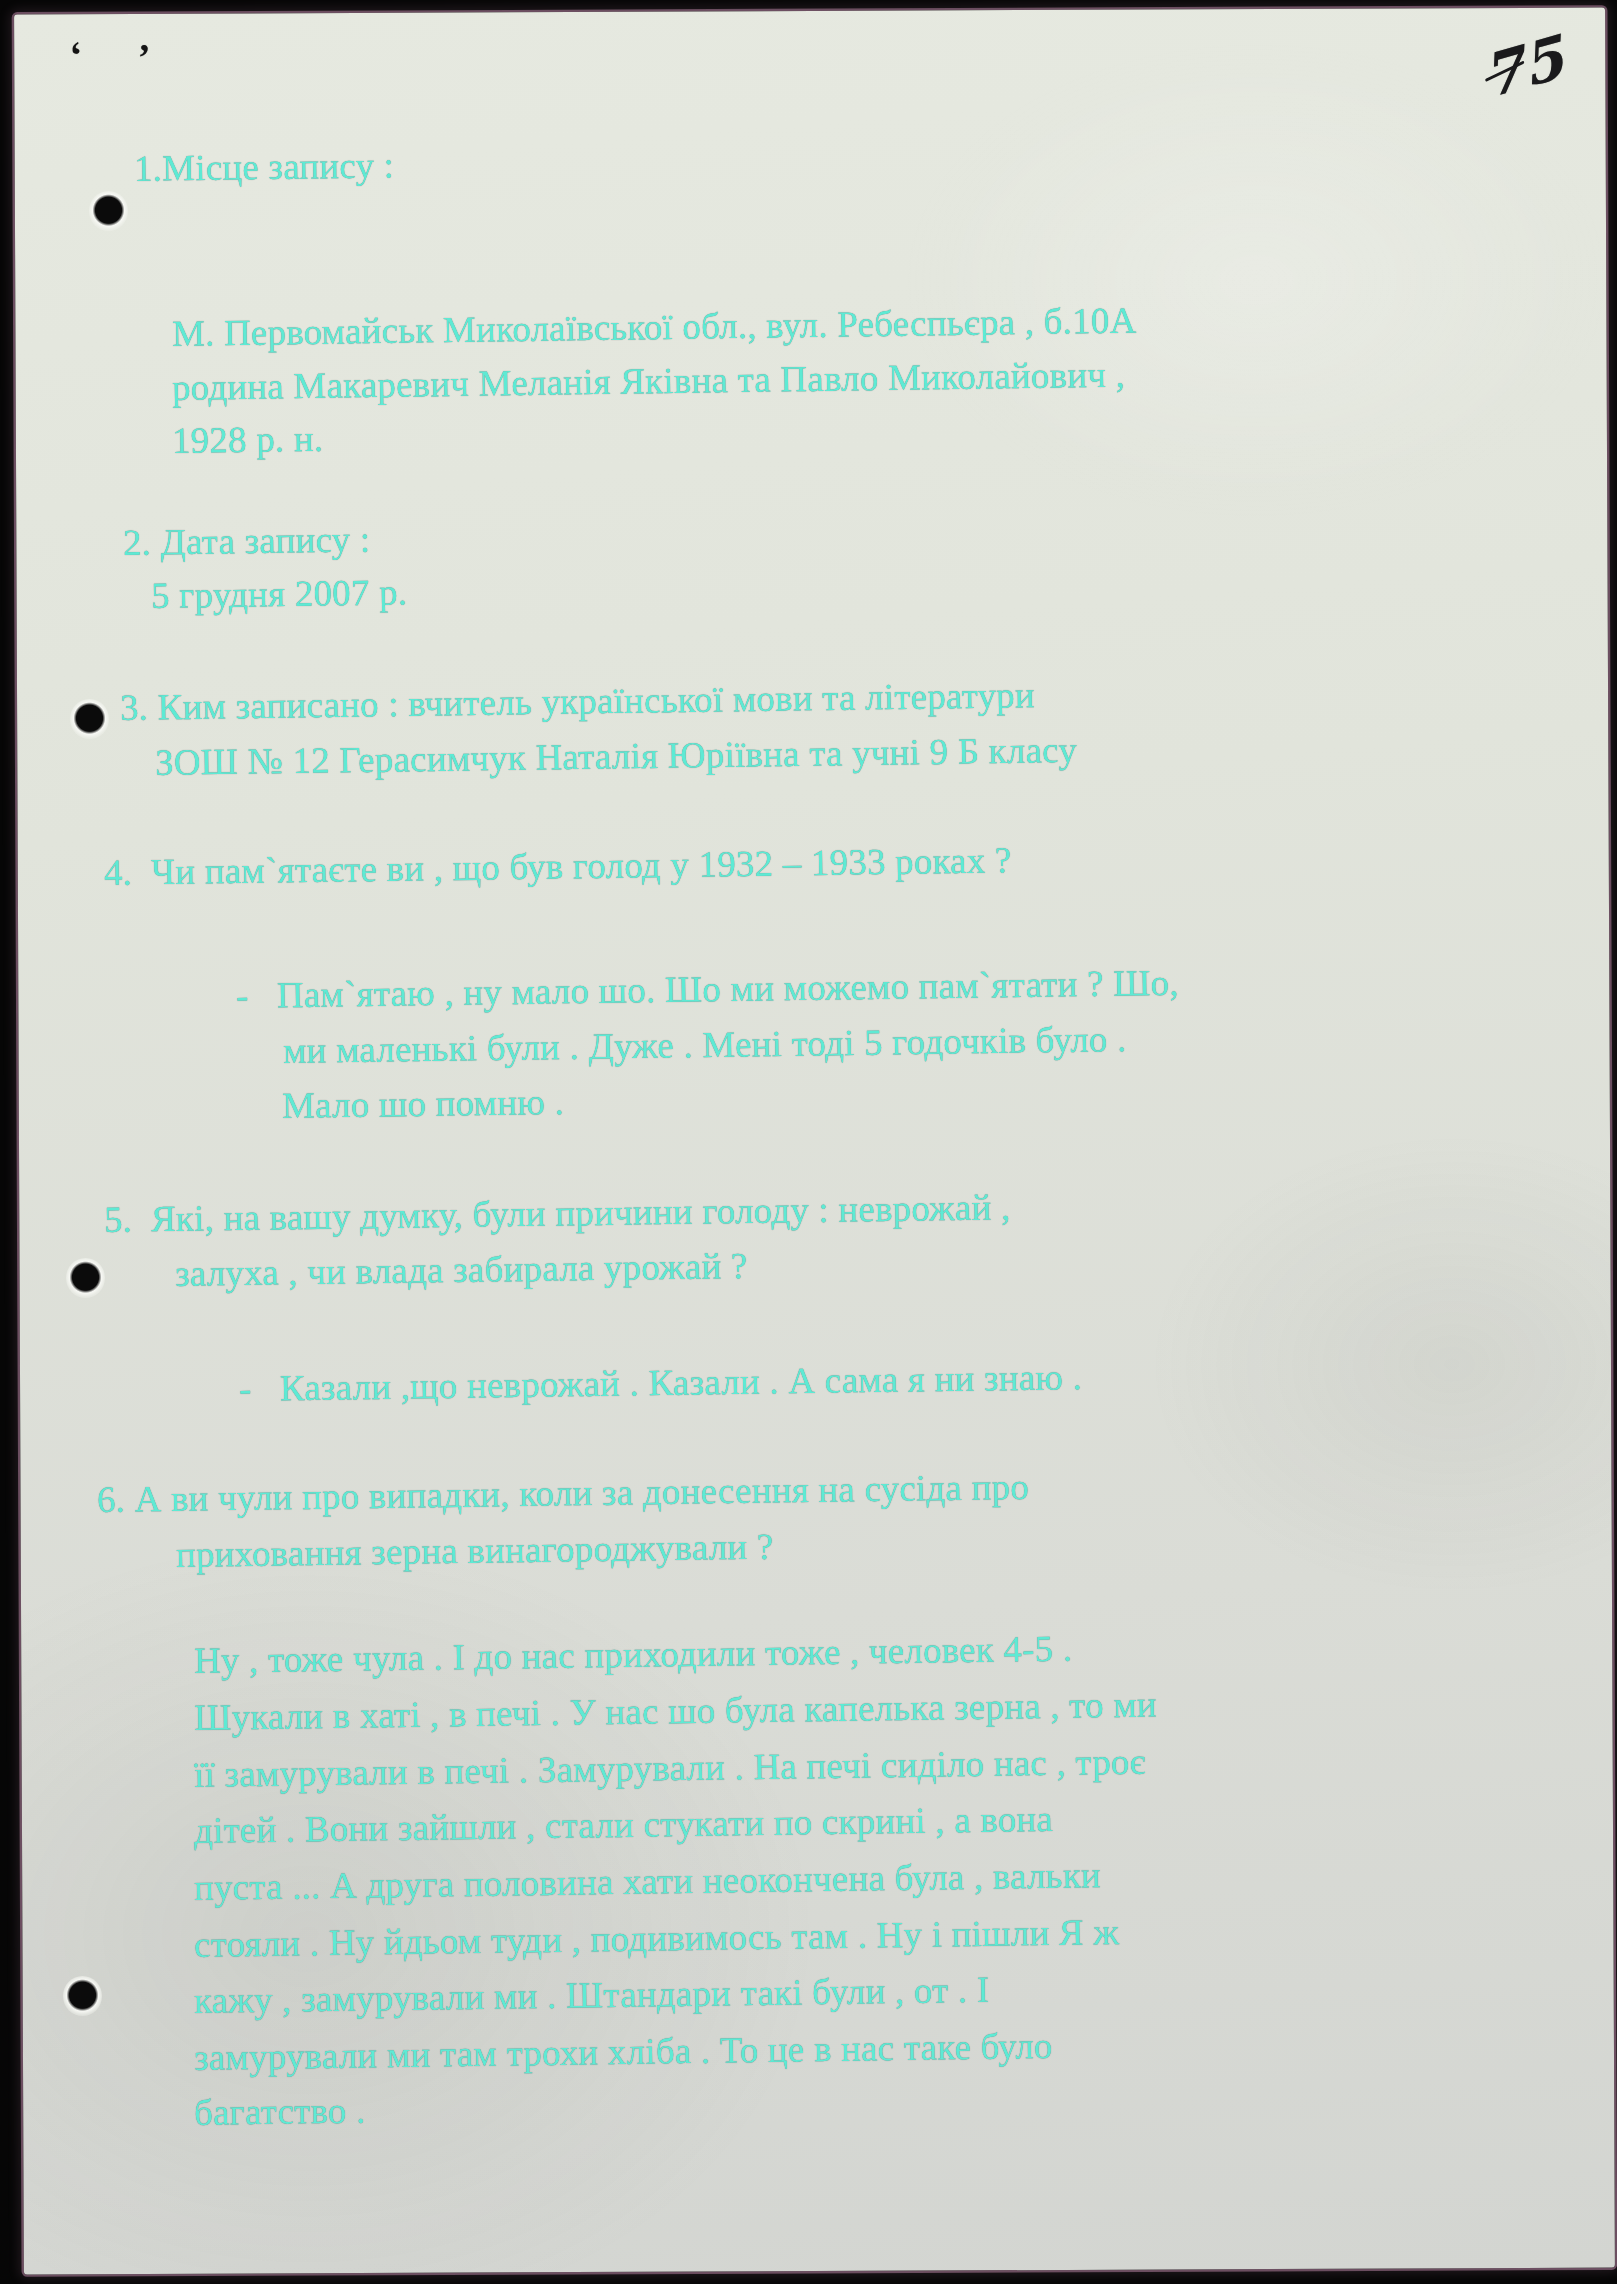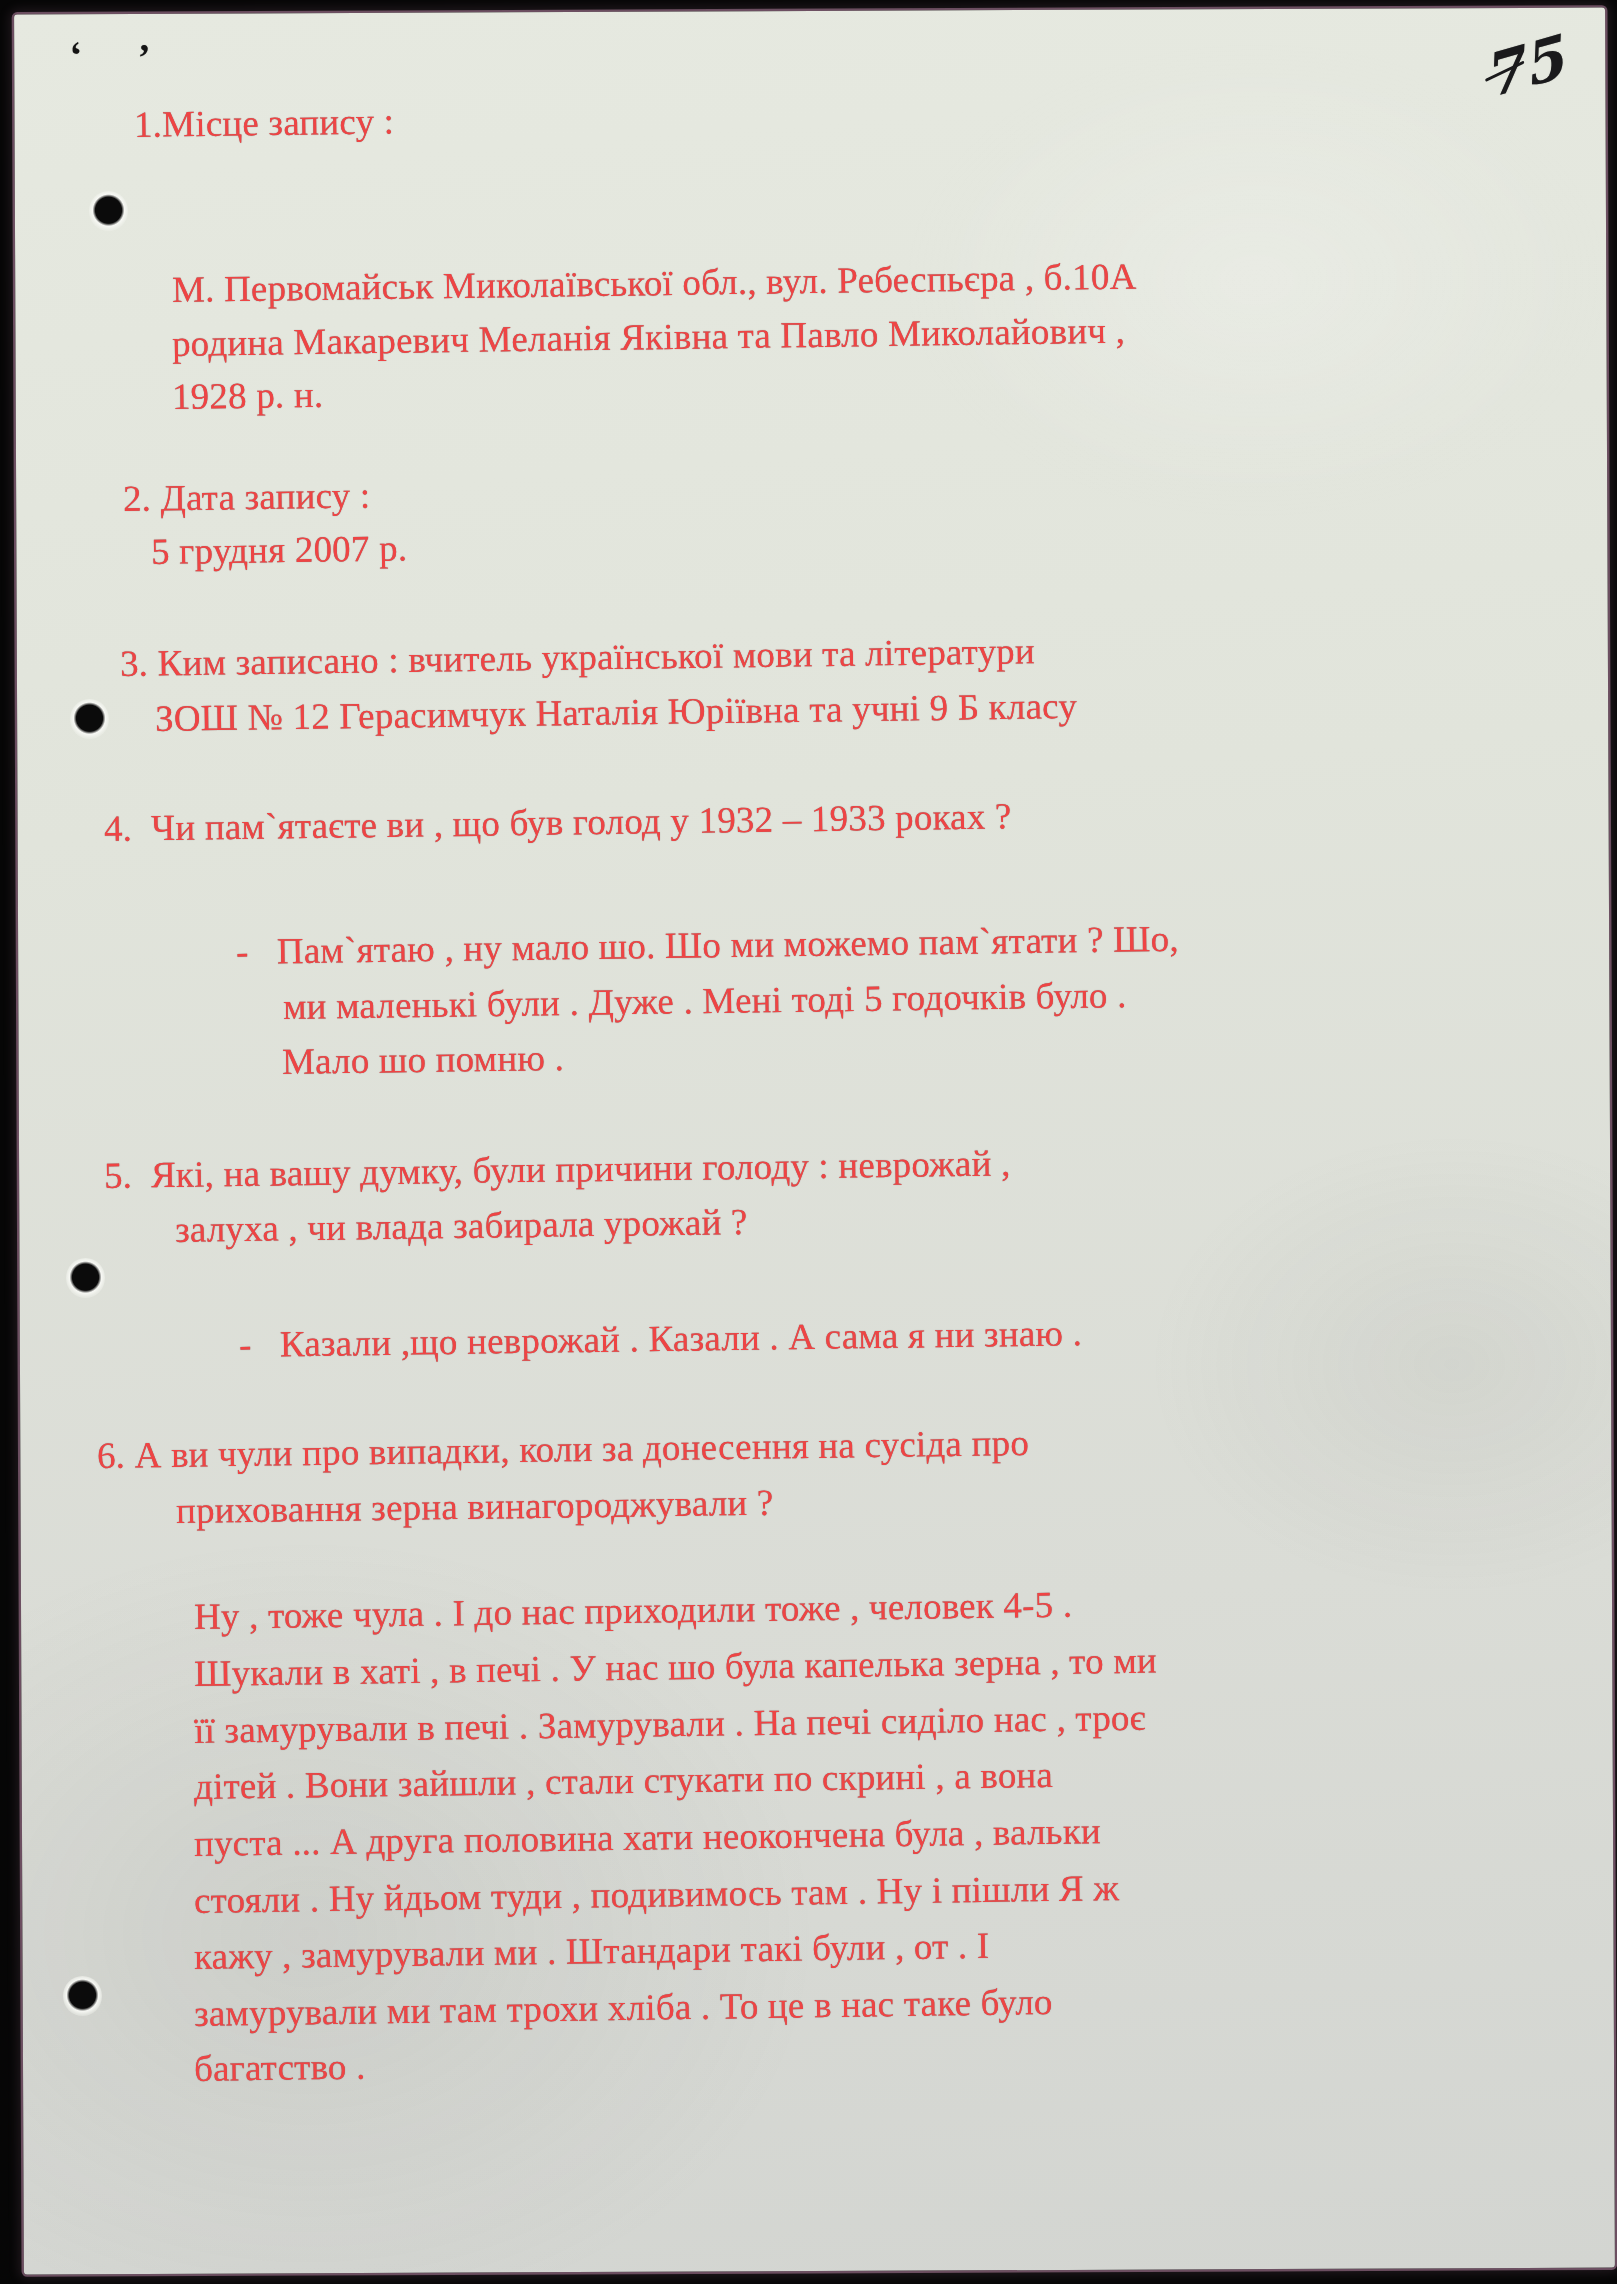--- a/index.html
+++ b/index.html
@@ -40,22 +40,23 @@
       rgba(230,233,226,0) 82%);
     z-index:5;
   }
   .hole1{left:89px;top:191px;}
   .hole2{left:70px;top:699px;}
   .hole3{left:66px;top:1258px;}
   .hole4{left:63px;top:1976px;}
   
   .text-layer{
     position:absolute;inset:0;z-index:4;
-    color:#ef4444;
+    color:#5eead4;
     filter:blur(0.2px);
+    margin-top:44px;
   }
   .line{
     position:absolute;
     font-size:37px;
     line-height:45px;
     letter-spacing:0.2px;
     white-space:pre;
     text-shadow:0 0 0.8px rgba(25,24,28,0.55);
     transform:rotate(-0.8deg);
     transform-origin:0 50%;

